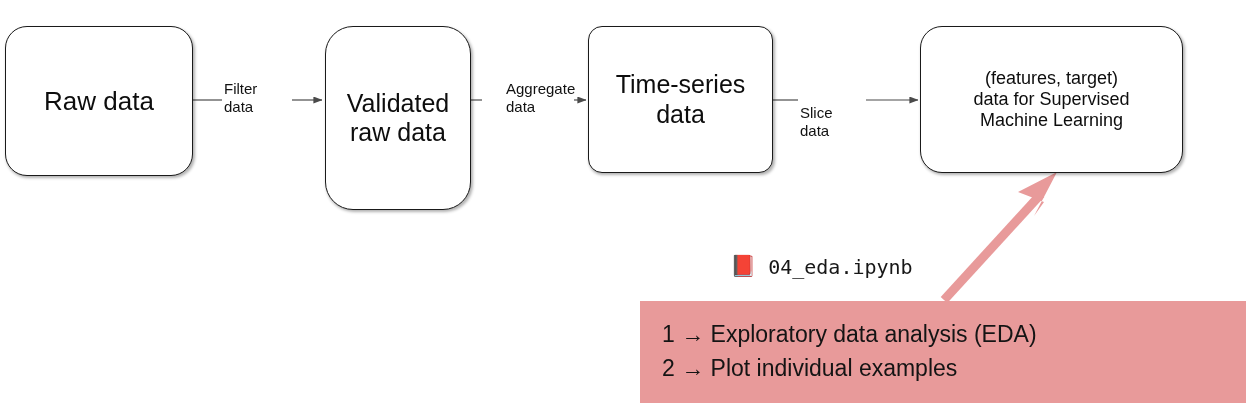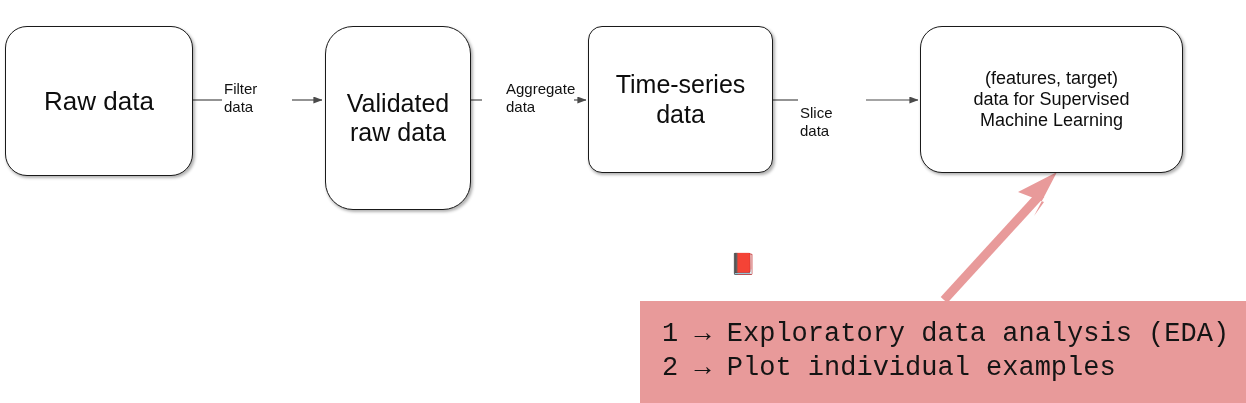--- a/index.html
+++ b/index.html
@@ -87,22 +87,22 @@
     position: absolute;
     left: 640px;
     top: 301px;
     width: 606px;
     height: 102px;
     background: #e89a9a;
     box-sizing: border-box;
     padding: 16px 0 0 22px;
   }
   #callout-box .callout-line {
-    font-family: Liberation Mono, monospace;
-    font-size: 27px;
+    font-family: Liberation Sans, sans-serif;
+    font-size: 23px;
     line-height: 34px;
     color: #141414;
     white-space: pre;
   }
 </style>
 </head>
 <body>
 
 <svg id="canvas" viewBox="0 0 1246 403">
   <defs>
@@ -154,18 +154,19 @@
 
 <div class="edge-label" id="edge-label-filter">Filter
 data</div>
 <div class="edge-label" id="edge-label-aggregate">Aggregate
 data</div>
 <div class="edge-label" id="edge-label-slice">Slice
 data</div>
 
 <div id="notebook-caption">
   <span class="nb-icon">📕</span>
+  <span>04_eda.ipynb</span>
 </div>
 
 <div id="callout-box">
   <div class="callout-line">1 → Exploratory data analysis (EDA)</div>
   <div class="callout-line">2 → Plot individual examples</div>
 </div>
 
 </body></html>

